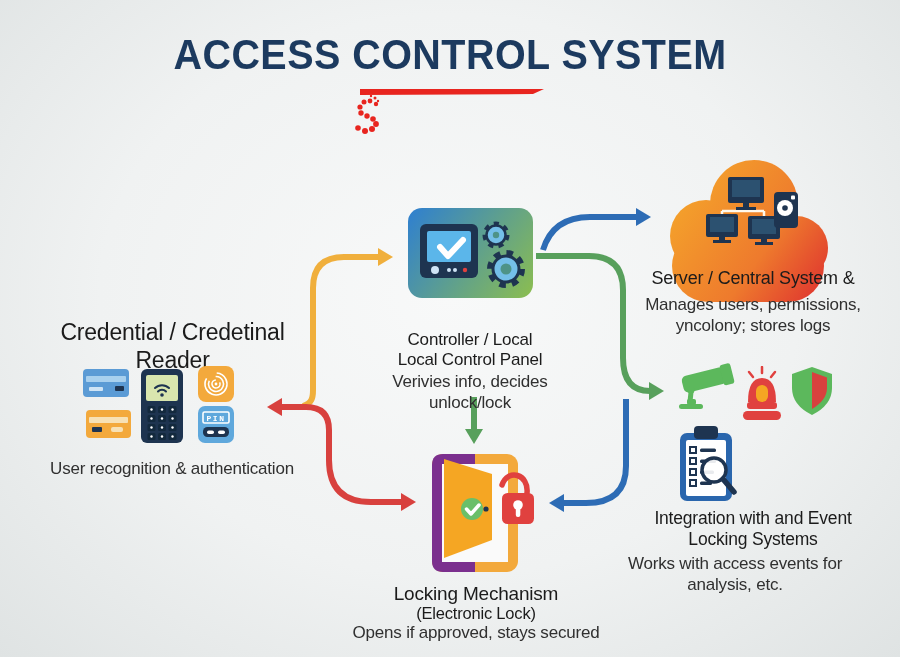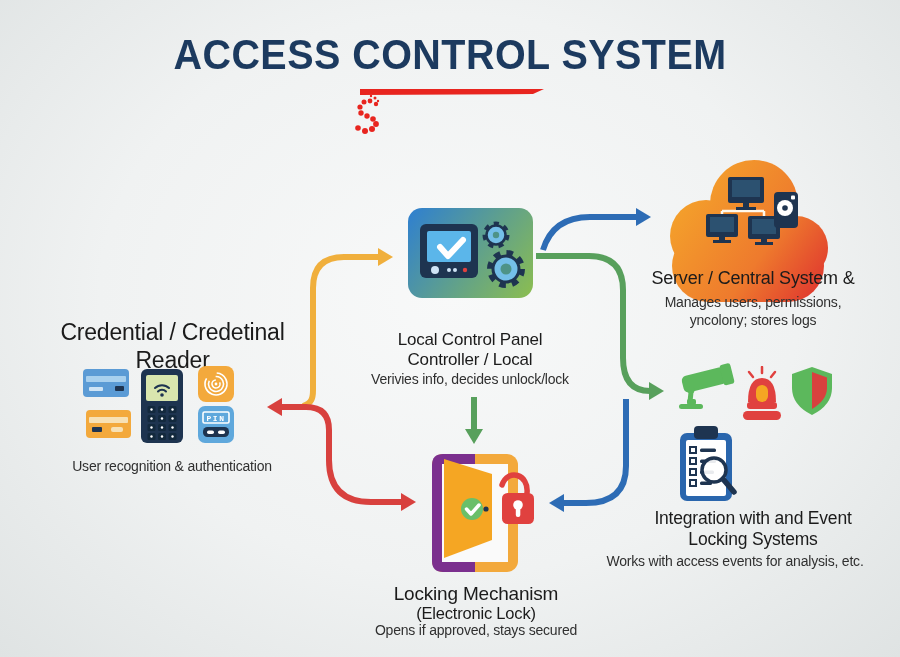--- a/index.html
+++ b/index.html
@@ -2,21 +2,21 @@
 <html><head>
 <meta charset="utf-8">
 <style>
   html,body{margin:0;padding:0;background:#e9ebeb;font-family:"Liberation Sans",sans-serif;}
   #canvas{position:relative;width:900px;height:657px;overflow:hidden;
     background:radial-gradient(ellipse at 50% 45%, #f8f9f9 0%, #f0f2f2 55%, #dfe3e3 100%);}
   .abs{position:absolute;}
   .main-title{left:0;right:0;top:31px;text-align:center;font-size:42px;font-weight:bold;
     color:#1C3A5F;letter-spacing:0.5px;transform:scaleX(0.94);}
   .node-title{font-weight:normal;color:#1b1b1b;text-align:center;font-size:17px;line-height:1.2;letter-spacing:-0.2px;}
-  .node-caption{color:#303030;text-align:center;font-size:14px;line-height:1.25;letter-spacing:-0.2px;}
+  .node-caption{color:#303030;text-align:center;font-size:17px;line-height:1.25;letter-spacing:-0.2px;}
   .logo-wrap{left:352px;top:88px;width:196px;height:48px;}
   .logo-rest{position:absolute;left:30px;top:6px;font-size:31px;font-style:italic;
     color:#2742A5;letter-spacing:1px;font-weight:normal;}
   svg{display:block;}
 </style>
 </head>
 <body>
 
 <div id="canvas">
 
@@ -171,22 +171,22 @@
       <circle cx="88" cy="27" r="3.2" fill="#4E9387"></circle>
     </g>
     <g>
       <circle cx="98" cy="61" r="16" fill="none" stroke="#1E3450" stroke-width="6" stroke-dasharray="6.4 6.16"></circle>
       <circle cx="98" cy="61" r="13" fill="#74BFE8" stroke="#1E3450" stroke-width="3"></circle>
       <circle cx="98" cy="61" r="5.5" fill="#4E9387"></circle>
     </g>
   </svg>
 
   <div class="abs node-title" style="left:370px;top:330px;width:200px;">
+    <span style="display:block">Controller / Local</span>
     <span style="display:block">Local Control Panel</span>
-    <span style="display:block">Controller / Local</span>
   </div>
   <div class="abs node-caption" style="left:355px;top:371px;width:230px;">Verivies info, decides unlock/lock</div>
 
   <svg class="abs" style="left:660px;top:150px" width="172" height="160" viewBox="0 0 172 160">
     <defs>
       <linearGradient id="cloudGrad" gradientUnits="userSpaceOnUse" x1="30" y1="30" x2="168" y2="130">
         <stop offset="0" stop-color="#F4A22B"></stop>
           <stop offset="0.6" stop-color="#EE7A2D"></stop>
           <stop offset="1" stop-color="#E0392F"></stop>
       </linearGradient>

